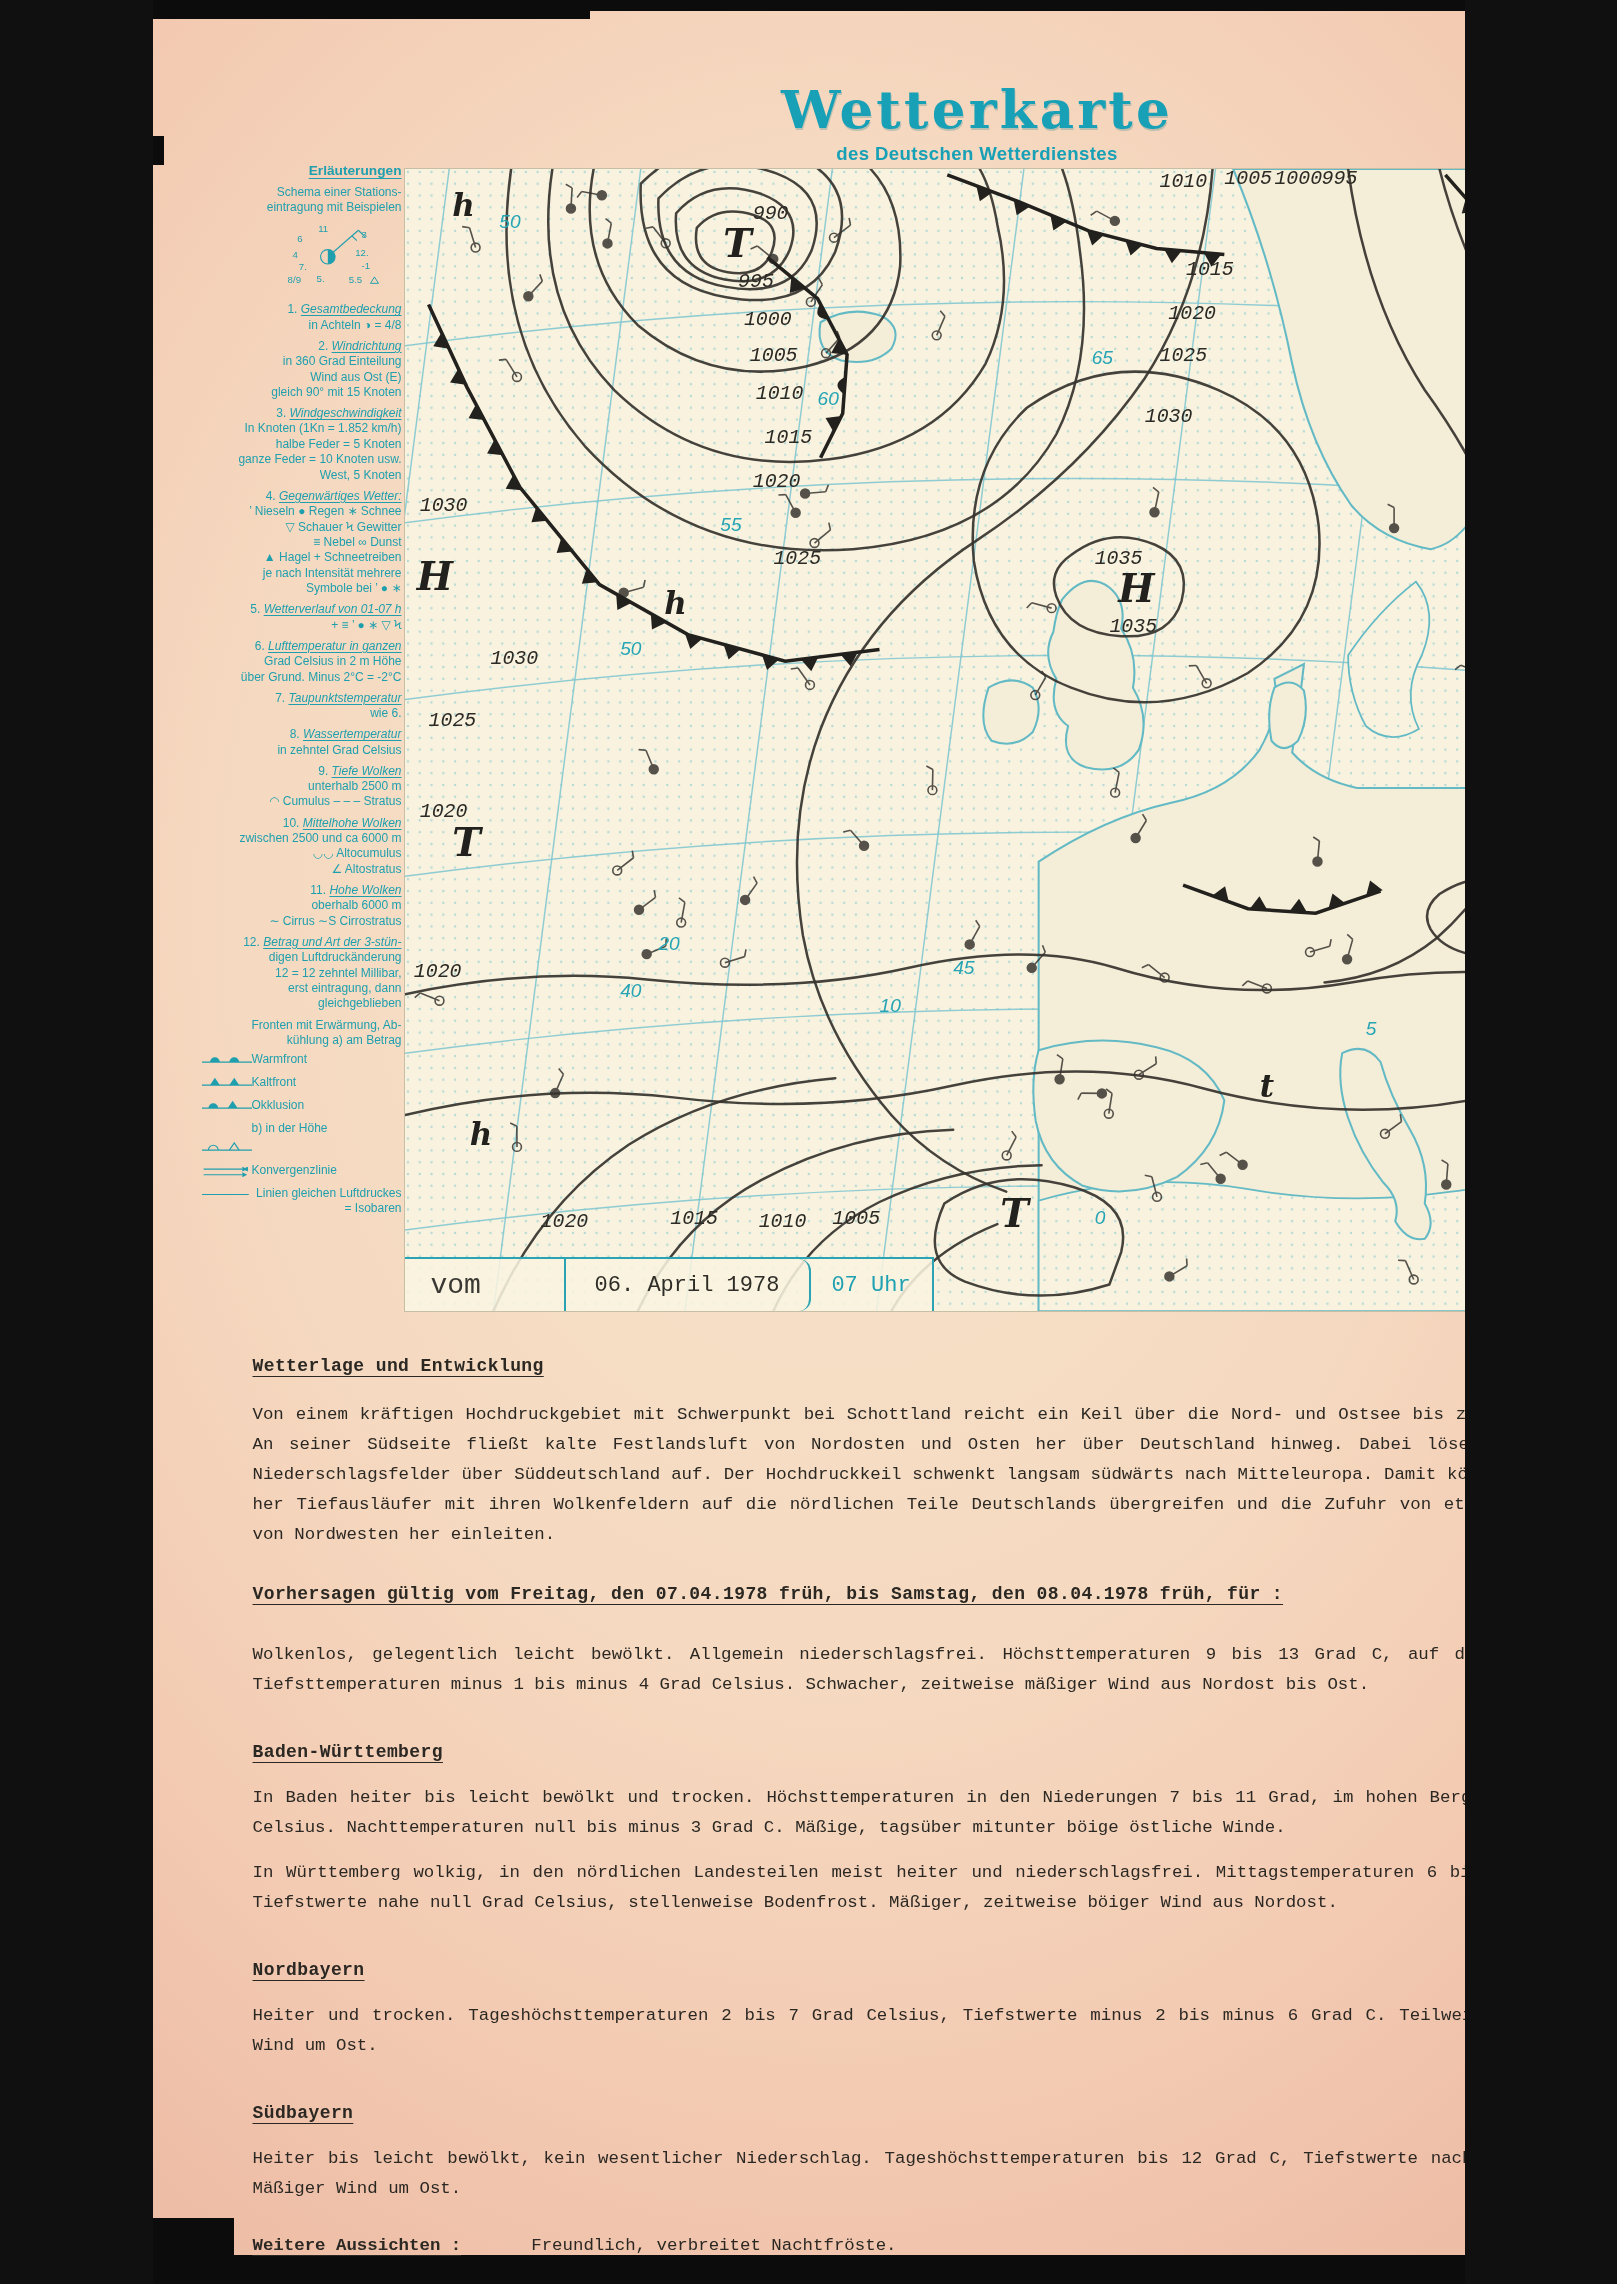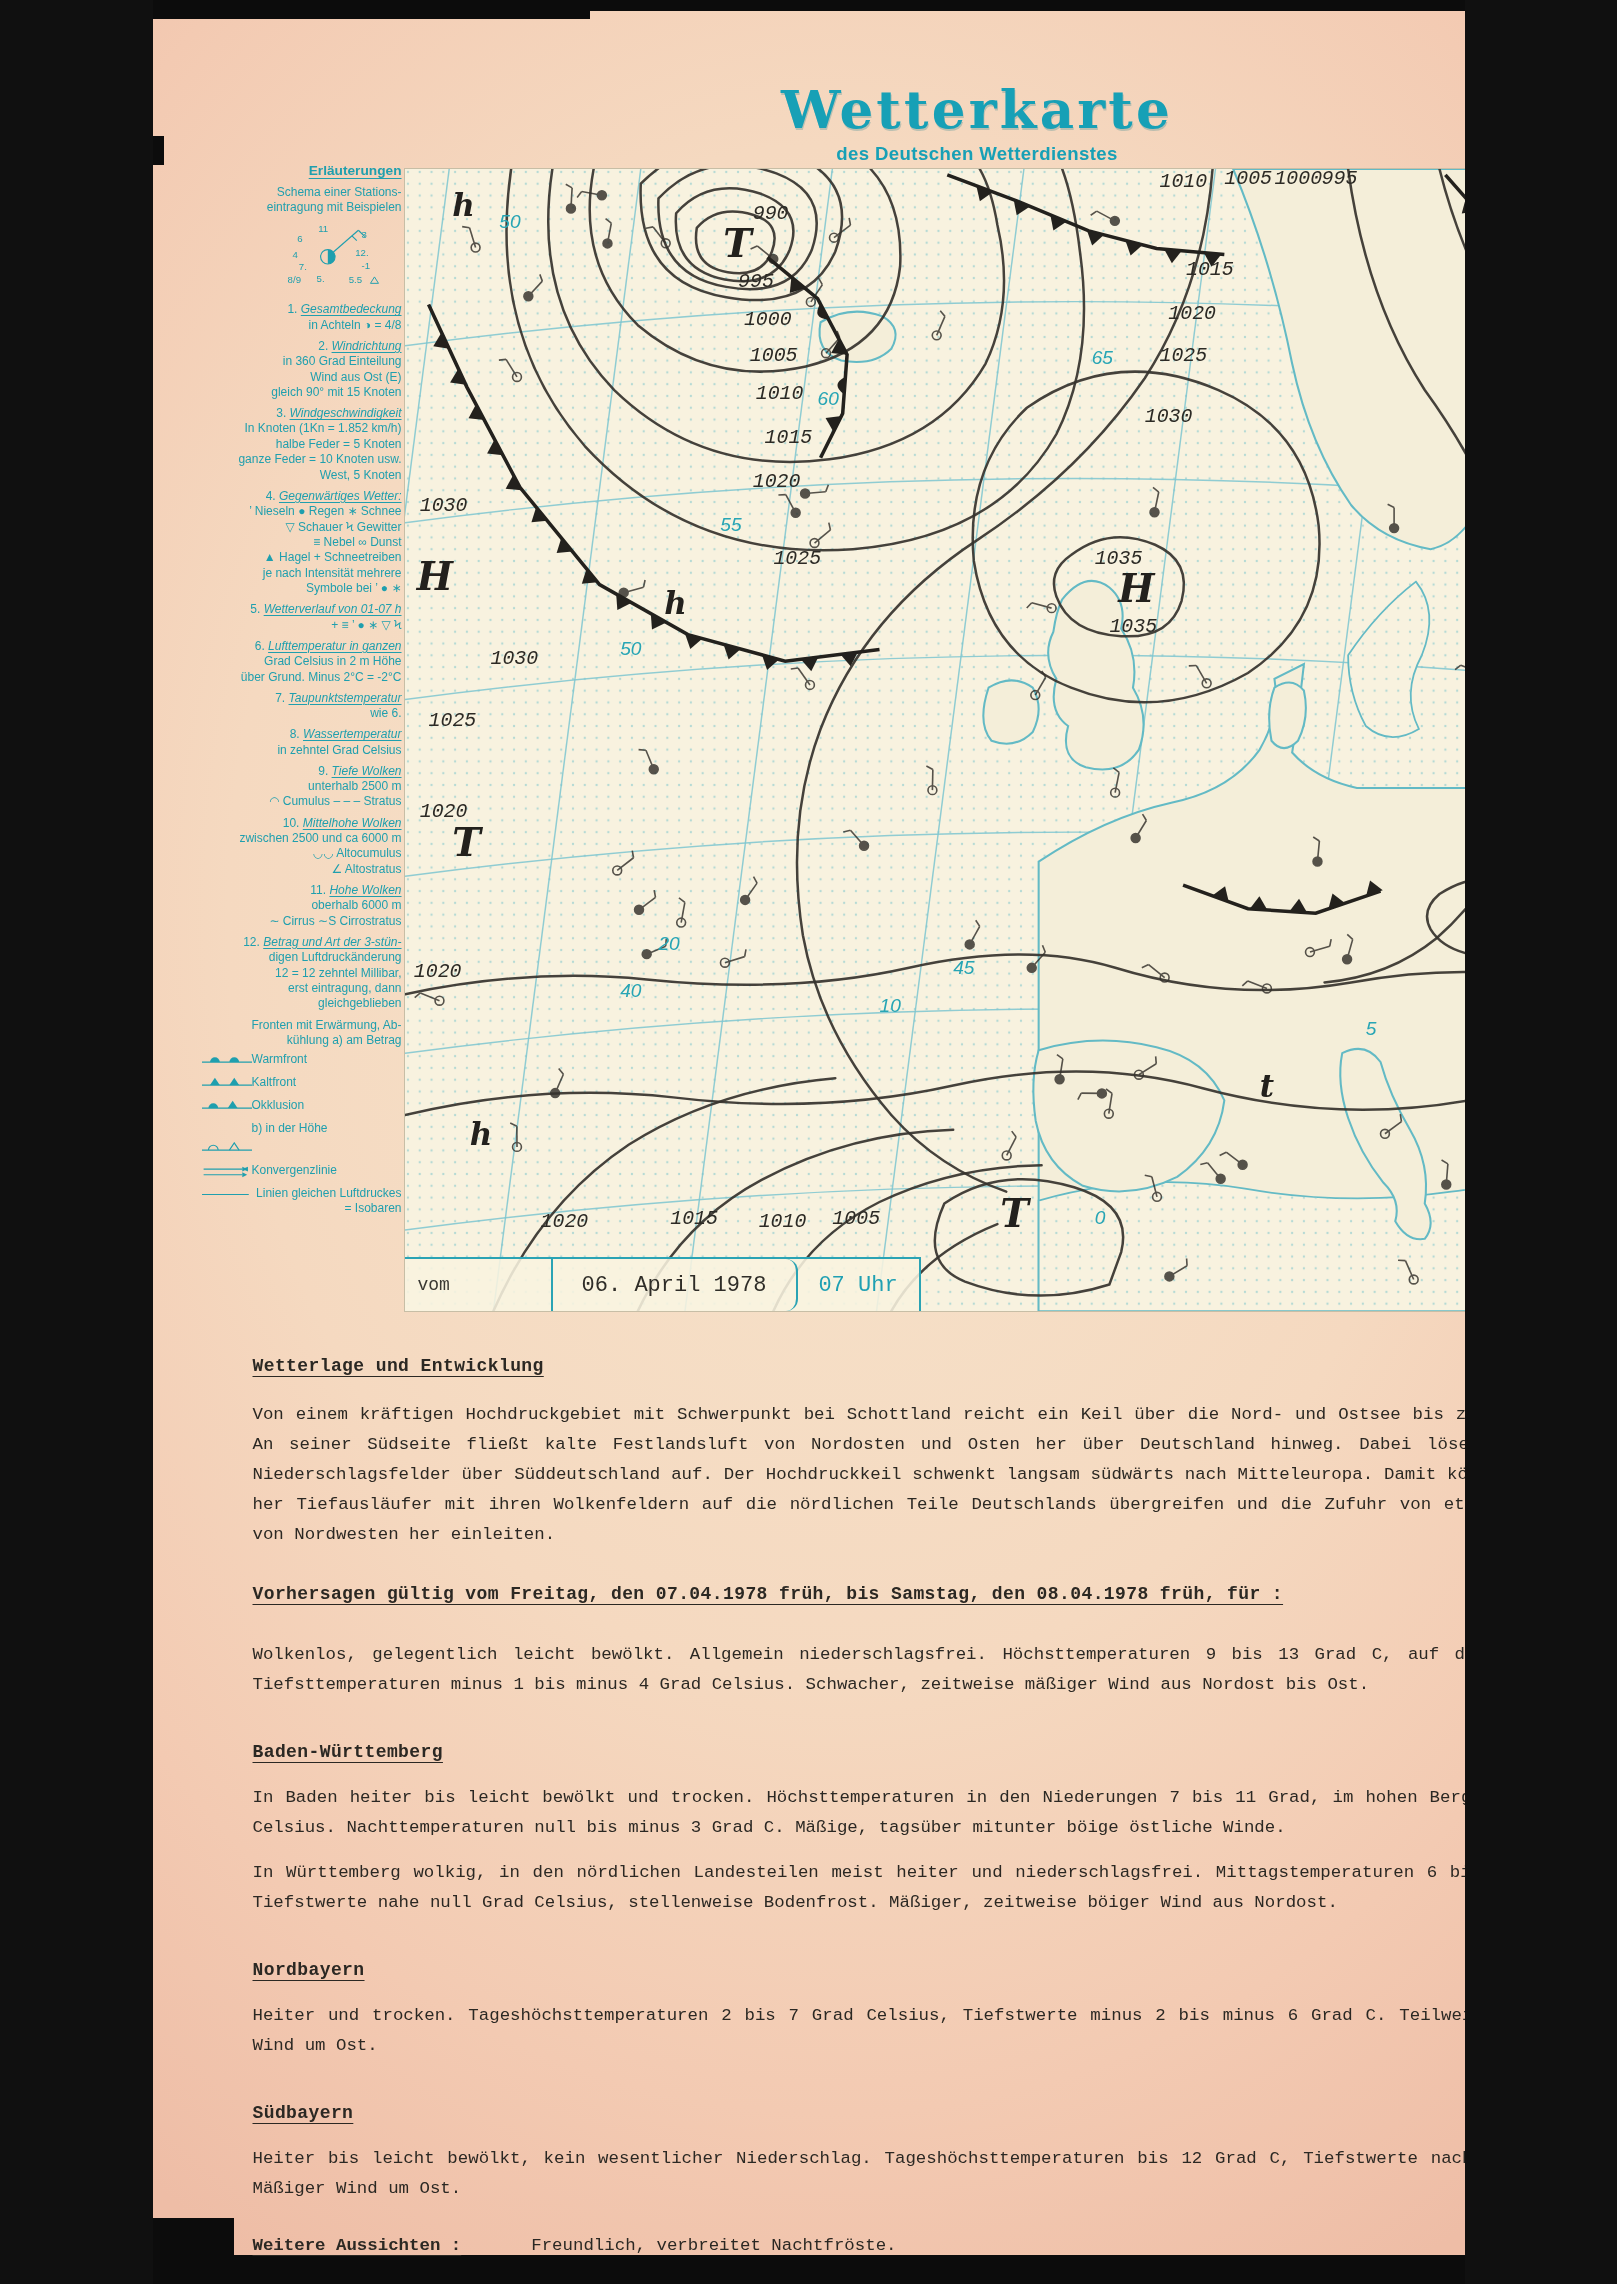--- a/index.html
+++ b/index.html
@@ -40,21 +40,21 @@
   .front-row .fg{width:57px;flex:0 0 57px;padding-top:1.6px;}
   .front-row .fl{line-height:14.6px;}
 
   
   .map{position:absolute;left:251px;top:168px;width:1341px;height:1142px;background:#f8f2df;
     border:0.8px solid rgba(110,95,60,.35);z-index:1;}
   .map svg.mainmap{display:block;width:100%;height:100%;}
   .datebar{position:absolute;left:0;bottom:0;height:52px;display:flex;align-items:stretch;
     border-top:2.4px solid #2aa3b4;background:rgba(248,242,223,.88);}
   .db-cell{display:flex;align-items:center;border-right:2.4px solid #2aa3b4;}
-  .db-vom{width:133px;padding-left:13px;font-size:18px;color:#3a3832;}
+  .db-vom{width:133px;padding-left:26px;font-size:28px;color:#3a3832;}
   .db-date{width:243px;justify-content:center;font-size:22px;color:#2f2d28;border-radius:12px;}
   .db-time{width:121px;justify-content:center;font-size:22px;color:#1fa0b3;}
   .scalebox{position:absolute;right:0;bottom:0;height:52px;width:272px;
     border-top:2.4px solid #2aa3b4;border-left:2.4px solid #2aa3b4;background:rgba(248,242,223,.88);
     color:#1fa0b3;font-size:23.5px;display:flex;align-items:center;justify-content:center;}
 
   
   .content{position:absolute;left:100px;top:1356px;width:1467px;z-index:2;}
   .sec h3{font-size:18px;font-weight:bold;margin:0 0 21px 0;text-decoration:underline;
     text-underline-offset:4.9px;letter-spacing:0.4px;white-space:nowrap;}

